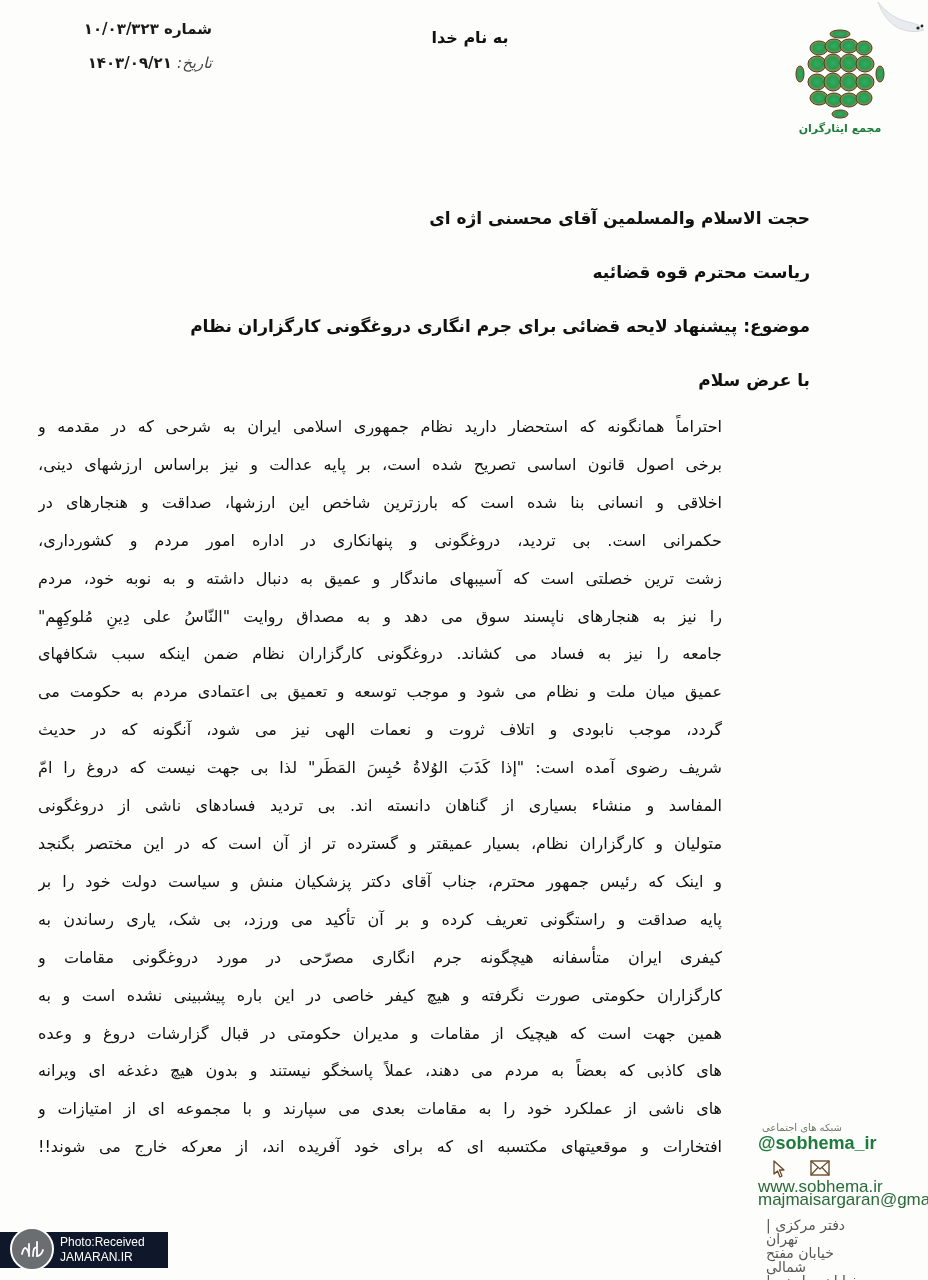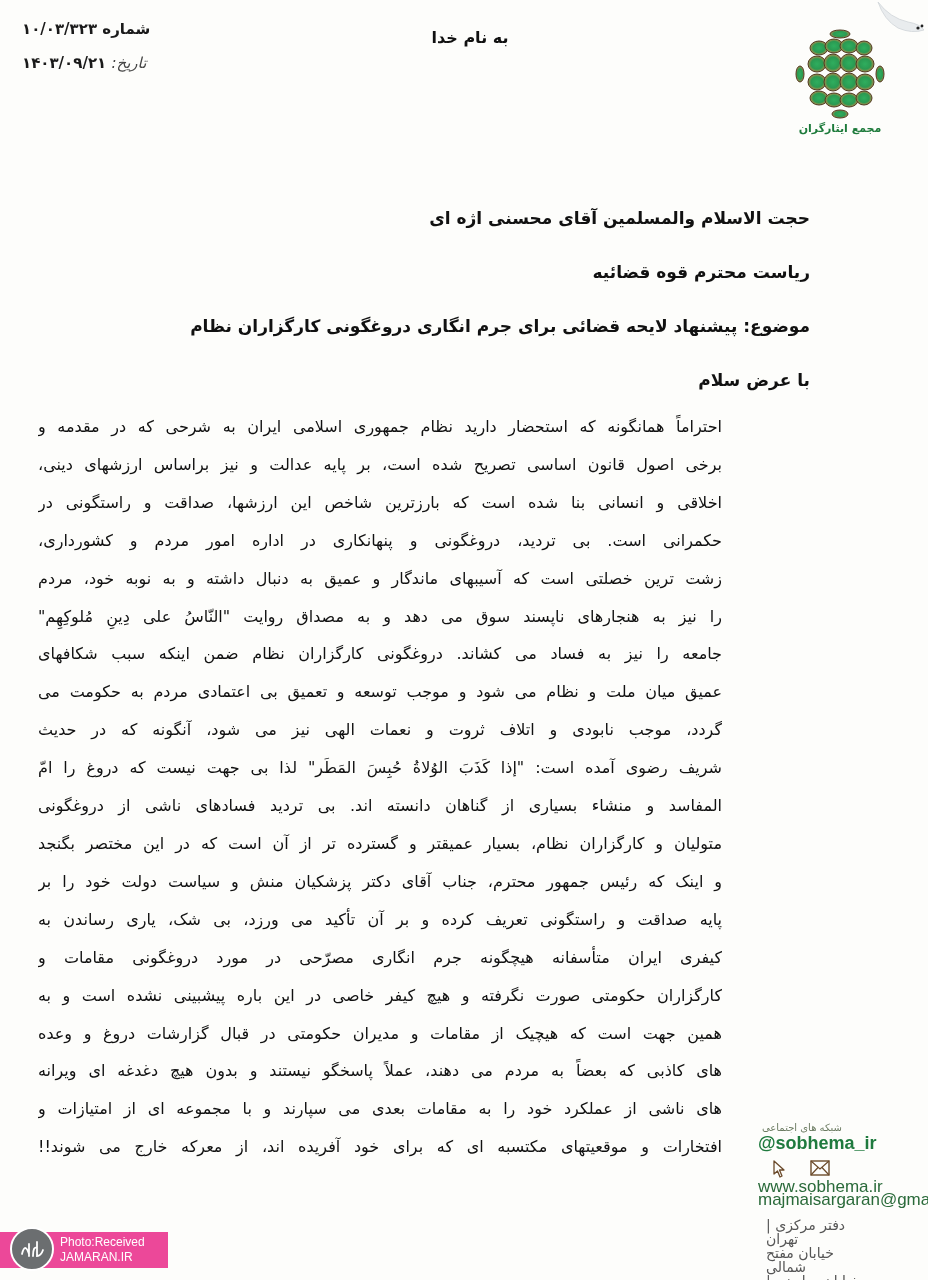--- a/index.html
+++ b/index.html
@@ -5,21 +5,21 @@
   html, body { margin: 0; padding: 0; }
   body {
     width: 928px; height: 1280px; position: relative; overflow: hidden;
     background: #fdfdfb;
     font-family: "DejaVu Sans", sans-serif;
     color: #111;
   }
   .rtl { direction: rtl; unicode-bidi: embed; }
 
   
-  .meta { position: absolute; left: 22px; top: 12px; width: 190px; text-align: left; }
+  .meta { position: absolute; left: 22px; top: 12px; width: 190px; text-align: right; }
   .meta-line { font-size: 15px; font-weight: bold; line-height: 34px; color: #1a1a1a; white-space: nowrap; }
   .meta-line .lbl { font-weight: normal; font-style: italic; color: #444; }
   .basmala { position: absolute; left: 390px; top: 28px; width: 160px; text-align: center;
     font-size: 16px; font-weight: bold; }
 
   .logo { position: absolute; left: 790px; top: 28px; width: 100px; height: 120px; text-align: center; }
   .logo svg { display: block; margin: 0 auto; }
   .logo-caption { font-size: 11px; font-weight: bold; color: #1c7a3a; margin-top: 2px; }
 
   .bird { position: absolute; left: 868px; top: 0; width: 60px; height: 34px; }
@@ -35,21 +35,21 @@
 
   
   .contact { position: absolute; left: 758px; top: 1094px; width: 168px; }
   .social-label { font-size: 10px; color: #6a7a60; direction: rtl; text-align: left; padding-left: 4px; margin-top: 28px; }
   .handle { font-size: 18px; font-weight: bold; color: #1f7a3e; font-family: "Liberation Sans", sans-serif; }
   .icons { display: flex; gap: 22px; padding-left: 14px; margin: 6px 0 2px; }
   .web, .email { font-size: 17px; color: #2a6a3a; font-family: "Liberation Sans", sans-serif; line-height: 13px; }
   .address { margin-top: 12px; font-size: 14px; color: #555; line-height: 14px; direction: rtl; text-align: left; padding-left: 8px; width: 110px; }
 
   
-  .wm { position: absolute; left: 0; top: 1232px; width: 168px; height: 36px; background: #ec4899; display: flex; align-items: center; }
+  .wm { position: absolute; left: 0; top: 1232px; width: 168px; height: 36px; background: #0f172a; display: flex; align-items: center; }
   .wm-logo { width: 44px; height: 44px; border-radius: 50%; border: 2px solid #fff; margin-left: 10px; margin-top: -2px;
     display: flex; align-items: center; justify-content: center; background: #6b6e70; box-sizing: border-box; }
   .wm-text { color: #fff; font-family: "Liberation Sans", sans-serif; font-size: 12px; line-height: 15px; margin-left: 6px; }
 </style>
 </head>
 <body>
 
 <div class="meta rtl">
   <div class="meta-line">
     <span>شماره</span>
@@ -107,21 +107,21 @@
 <div class="addr rtl">
   <div class="addr-line">حجت الاسلام والمسلمین آقای محسنی اژه ای</div>
   <div class="addr-line">ریاست محترم قوه قضائیه</div>
   <div class="addr-line">موضوع: پیشنهاد لایحه قضائی برای جرم انگاری دروغگونی کارگزاران نظام</div>
   <div class="addr-line">با عرض سلام</div>
 </div>
 
 <div class="body-text rtl">
   <span class="body-line">احتراماً همانگونه که استحضار دارید نظام جمهوری اسلامی ایران به شرحی که در مقدمه و</span>
   <span class="body-line">برخی اصول قانون اساسی تصریح شده است، بر پایه عدالت و نیز براساس ارزشهای دینی،</span>
-  <span class="body-line">اخلاقی و انسانی بنا شده است که بارزترین شاخص این ارزشها، صداقت و راستگونی در</span>
+  <span class="body-line">اخلاقی و انسانی بنا شده است که بارزترین شاخص این ارزشها، صداقت و هنجارهای در</span>
   <span class="body-line">حکمرانی است. بی تردید، دروغگونی و پنهانکاری در اداره امور مردم و کشورداری،</span>
   <span class="body-line">زشت ترین خصلتی است که آسیبهای ماندگار و عمیق به دنبال داشته و به نوبه خود، مردم</span>
   <span class="body-line">را نیز به هنجارهای ناپسند سوق می دهد و به مصداق روایت "النّاسُ علی دِینِ مُلوکِهِم"</span>
   <span class="body-line">جامعه را نیز به فساد می کشاند. دروغگونی کارگزاران نظام ضمن اینکه سبب شکافهای</span>
   <span class="body-line">عمیق میان ملت و نظام می شود و موجب توسعه و تعمیق بی اعتمادی مردم به حکومت می</span>
   <span class="body-line">گردد، موجب نابودی و اتلاف ثروت و نعمات الهی نیز می شود، آنگونه که در حدیث</span>
   <span class="body-line">شریف رضوی آمده است: "إذا کَذَبَ الوُلاةُ حُبِسَ المَطَر" لذا بی جهت نیست که دروغ را امّ</span>
   <span class="body-line">المفاسد و منشاء بسیاری از گناهان دانسته اند. بی تردید فسادهای ناشی از دروغگونی</span>
   <span class="body-line">متولیان و کارگزاران نظام، بسیار عمیقتر و گسترده تر از آن است که در این مختصر بگنجد</span>
   <span class="body-line">و اینک که رئیس جمهور محترم، جناب آقای دکتر پزشکیان منش و سیاست دولت خود را بر</span>

